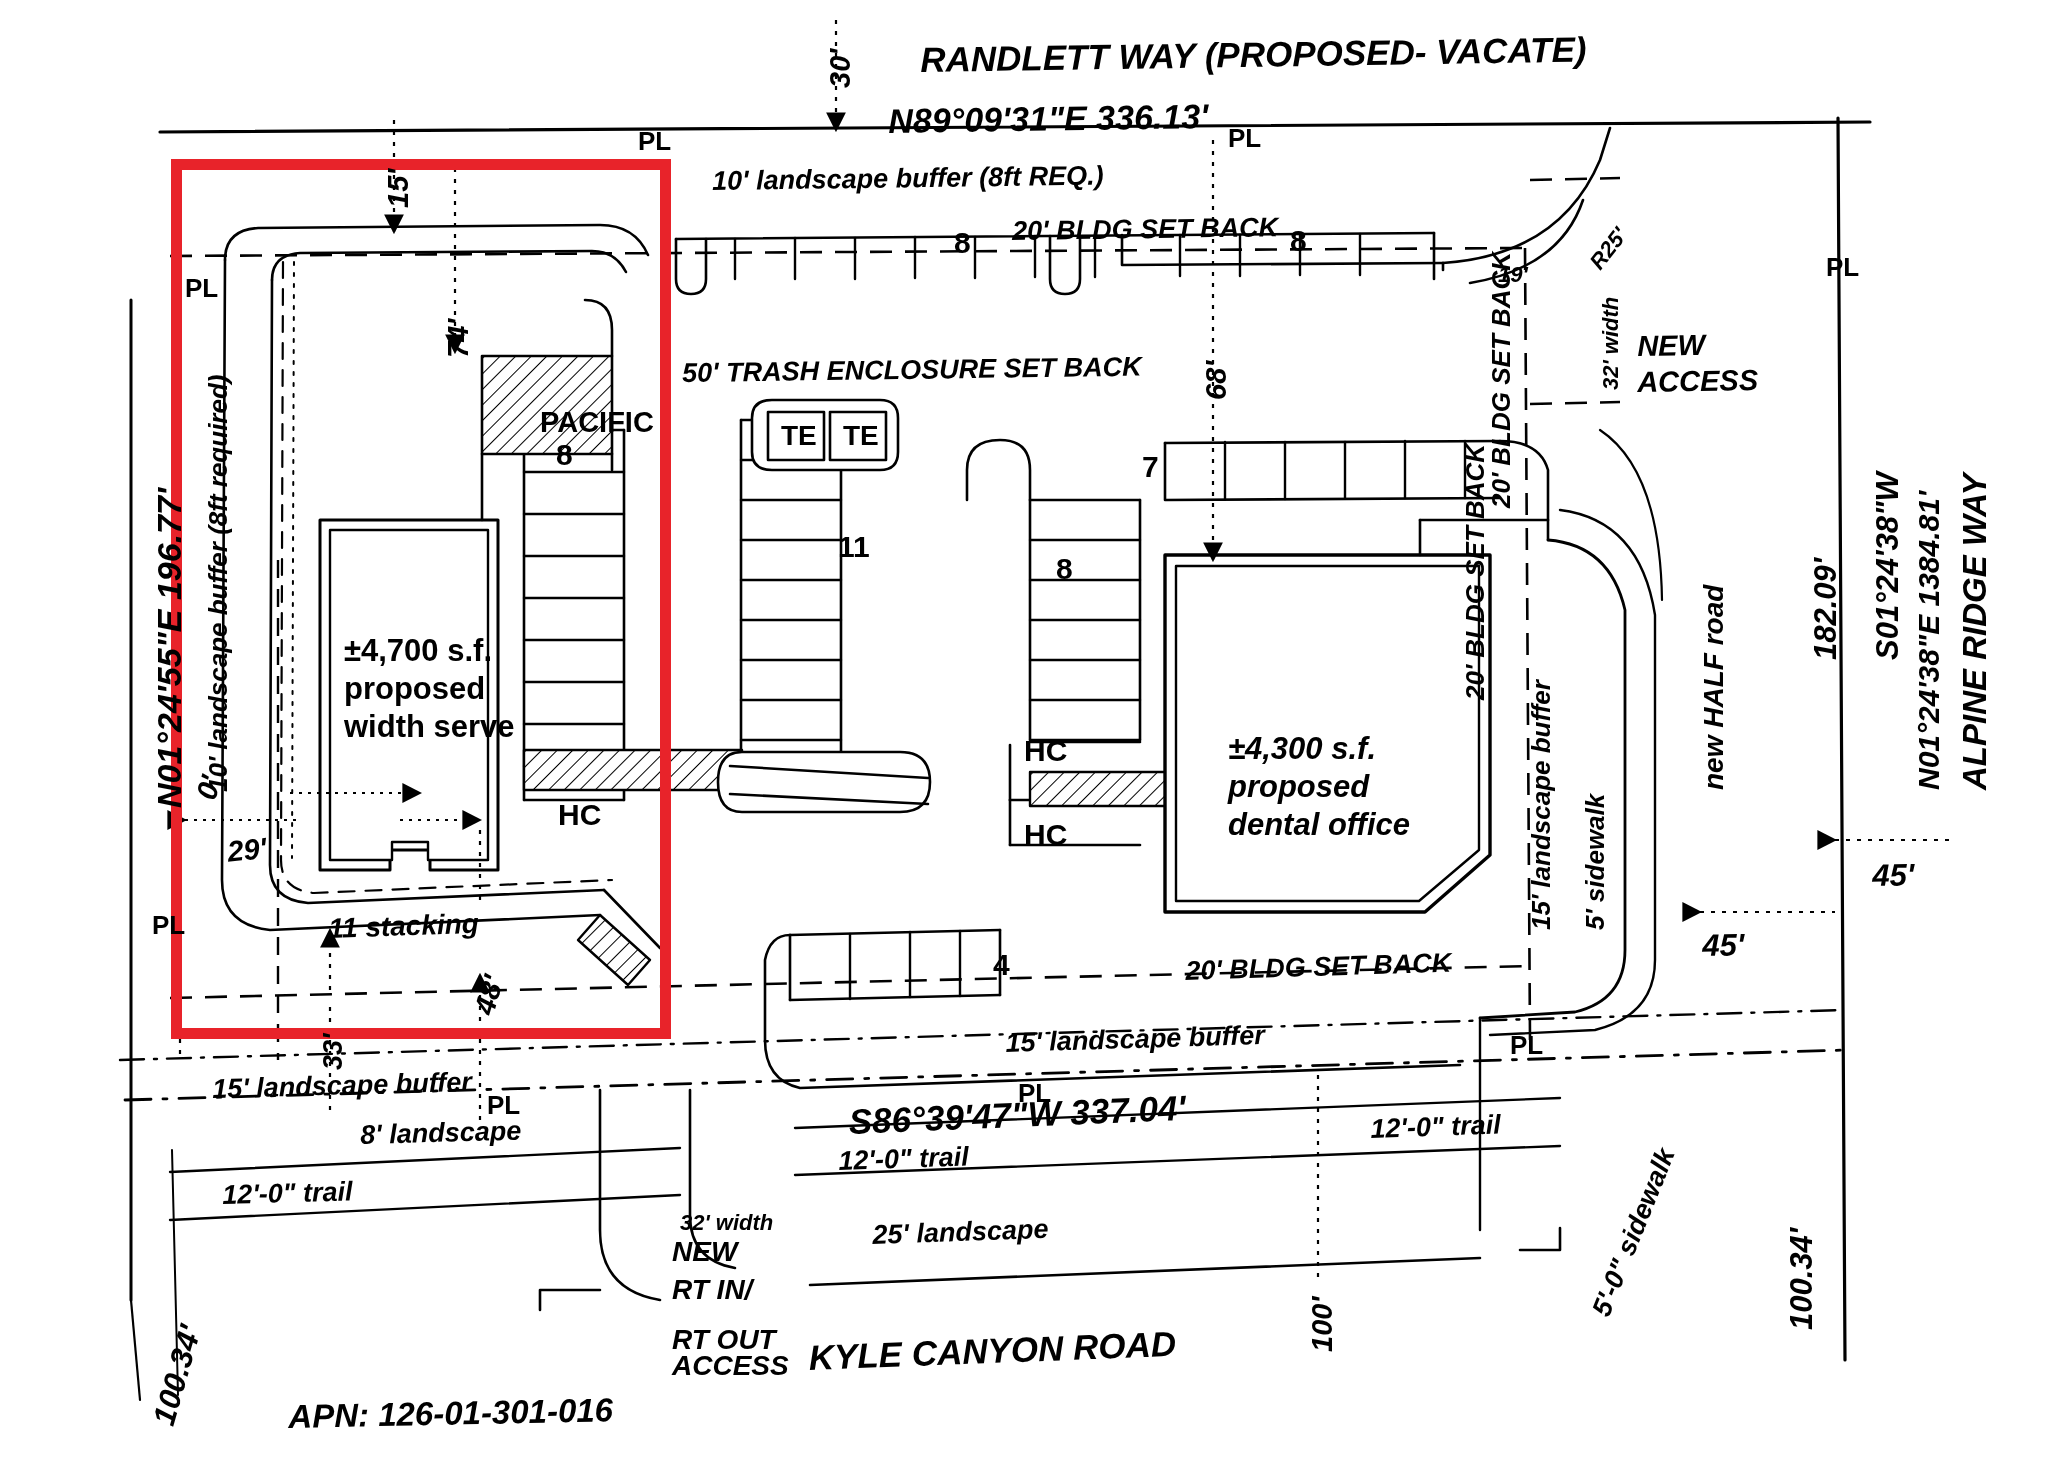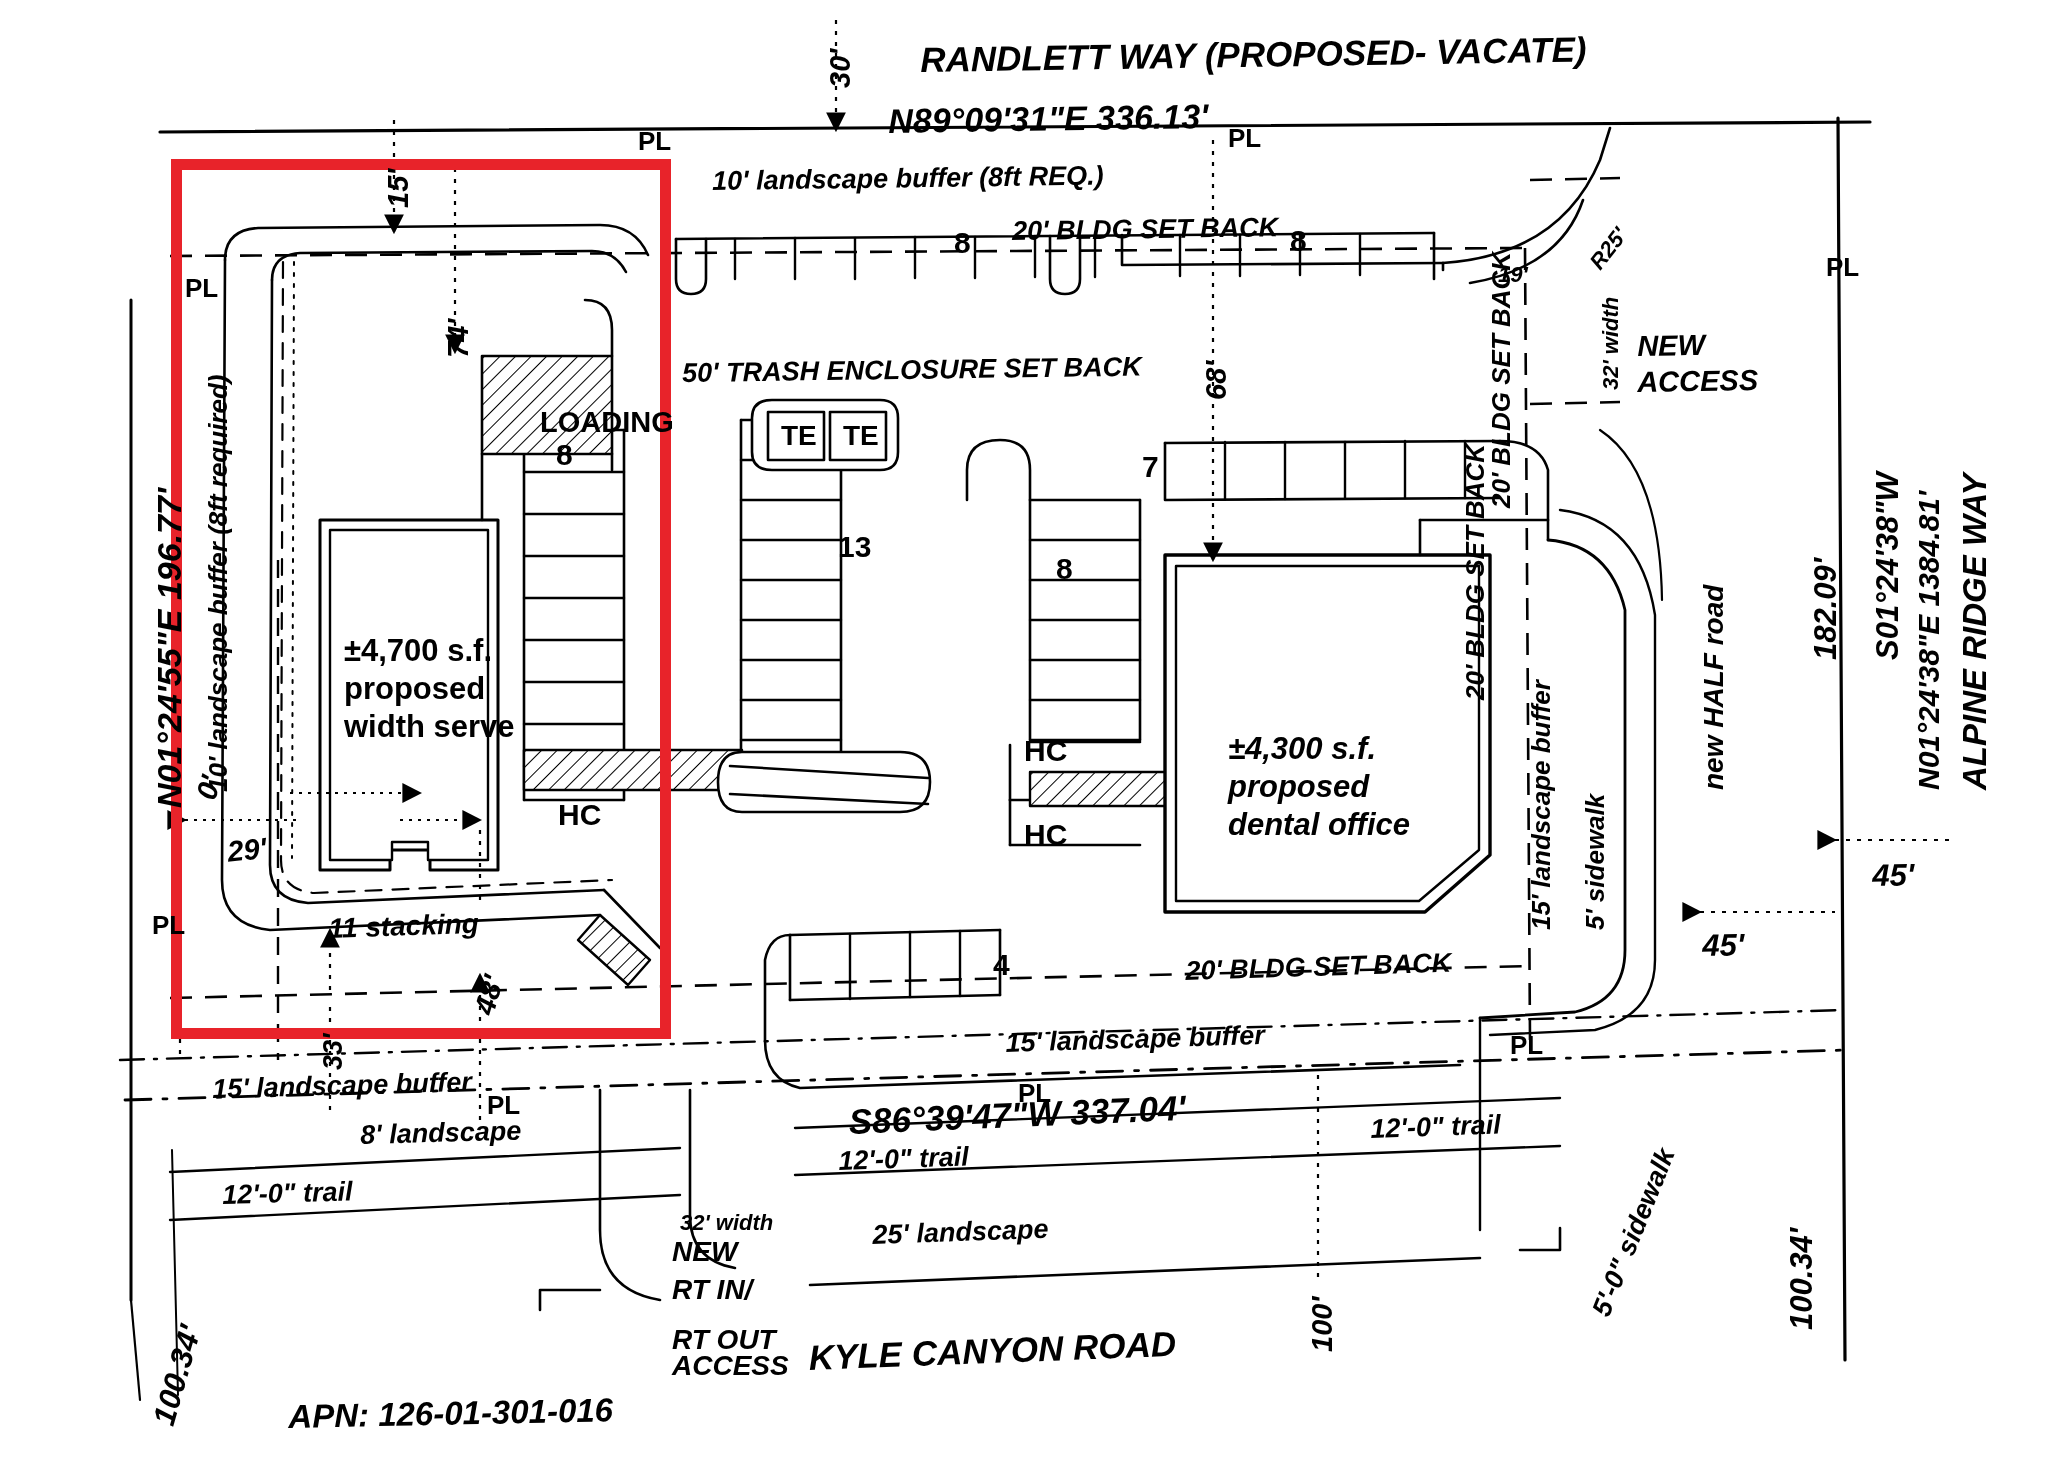--- a/index.html
+++ b/index.html
@@ -298,21 +298,21 @@
 <div class="lbl ital" style="left:222px;top:1182px;font-size:27px;transform:rotate(-1.6deg);">12'-0" trail</div>
 
 <div class="lbl ital" style="left:838px;top:1148px;font-size:27px;transform:rotate(-2.0deg);">12'-0" trail</div>
 
 <div class="lbl ital" style="left:1370px;top:1116px;font-size:27px;transform:rotate(-2.0deg);">12'-0" trail</div>
 
 <div class="lbl ital" style="left:872px;top:1222px;font-size:27px;transform:rotate(-2.0deg);">25' landscape</div>
 
 <div class="lbl ital" style="left:1588px;top:1310px;font-size:27px;transform:rotate(-68deg);">5'-0" sidewalk</div>
 
-<div class="lbl" style="left:540px;top:408px;font-size:29px;">LOADING</div>
+<div class="lbl" style="left:540px;top:408px;font-size:29px;">PACIFIC</div>
 
 <div class="lbl ital" style="left:328px;top:915px;font-size:28px;transform:rotate(-2deg);">11 stacking</div>
 
 <div class="lbl" style="left:781px;top:422px;font-size:28px;">TE</div>
 <div class="lbl" style="left:843px;top:422px;font-size:28px;">TE</div>
 
 <div class="lbl ital cond" style="left:1600px;top:390px;font-size:22px;transform:rotate(-90deg);">32' width</div>
 <div class="lbl ital" style="left:1637px;top:332px;font-size:29px;transform:rotate(-1deg);">NEW</div>
 <div class="lbl ital" style="left:1637px;top:368px;font-size:29px;transform:rotate(-1deg);">ACCESS</div>
 
@@ -321,21 +321,21 @@
 <div class="lbl ital" style="left:672px;top:1276px;font-size:28px;">RT IN/</div>
 <div class="lbl ital" style="left:672px;top:1326px;font-size:28px;">RT OUT</div>
 <div class="lbl ital" style="left:672px;top:1352px;font-size:28px;">ACCESS</div>
 
 <div class="lbl ital cond" style="left:1498px;top:264px;font-size:22px;">19'</div>
 <div class="lbl ital cond" style="left:1586px;top:260px;font-size:22px;transform:rotate(-52deg);">R25'</div>
 
 <div class="lbl" style="left:954px;top:228px;font-size:30px;">8</div>
 <div class="lbl" style="left:1290px;top:226px;font-size:30px;">8</div>
 <div class="lbl" style="left:556px;top:440px;font-size:30px;">8</div>
-<div class="lbl" style="left:838px;top:532px;font-size:30px;">13</div>
+<div class="lbl" style="left:838px;top:532px;font-size:30px;">11</div>
 <div class="lbl" style="left:1056px;top:554px;font-size:30px;">8</div>
 <div class="lbl" style="left:1142px;top:452px;font-size:30px;">7</div>
 <div class="lbl" style="left:993px;top:950px;font-size:30px;">4</div>
 
 <div class="lbl" style="left:1024px;top:736px;font-size:30px;">HC</div>
 <div class="lbl" style="left:1024px;top:820px;font-size:30px;">HC</div>
 <div class="lbl" style="left:558px;top:800px;font-size:30px;">HC</div>
 
 <div class="lbl ital" style="left:826px;top:88px;font-size:29px;transform:rotate(-90deg);">30'</div>
 <div class="lbl ital" style="left:384px;top:208px;font-size:29px;transform:rotate(-90deg);">15'</div>

